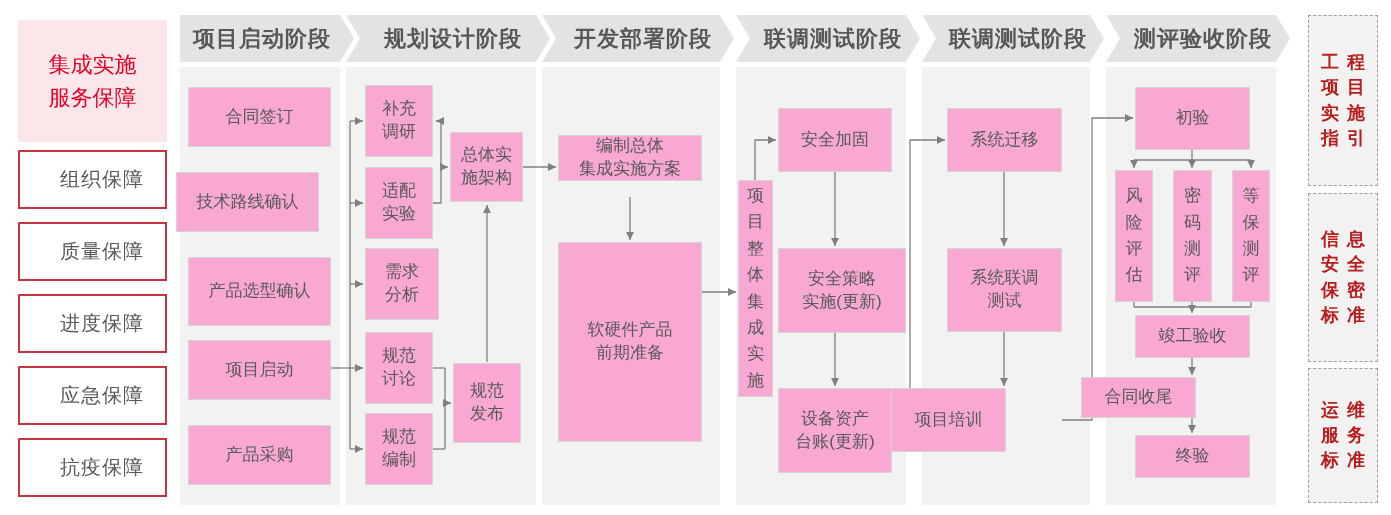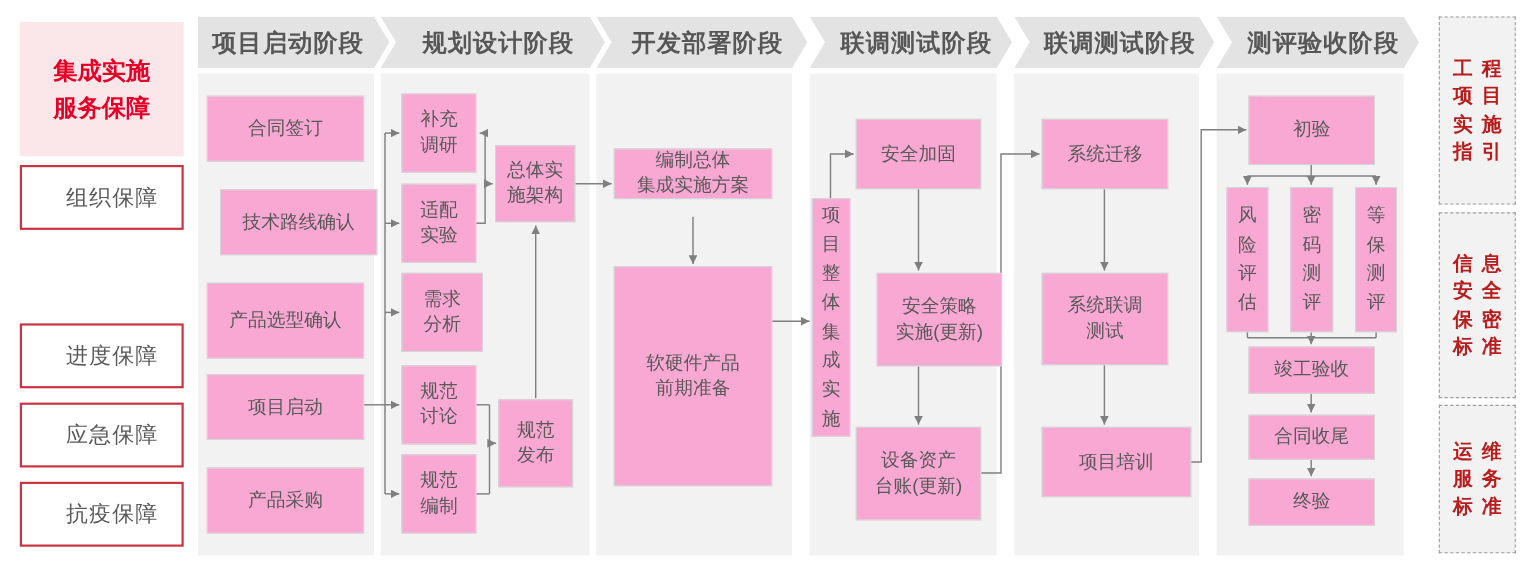--- a/index.html
+++ b/index.html
@@ -14,21 +14,21 @@
   }
   html,body{margin:0;padding:0;background:#ffffff;}
   body{font-family:"Liberation Sans","DejaVu Sans",sans-serif;}
   .stage{position:relative;width:1391px;height:515px;background:#fff;overflow:hidden;}
 
   
   .pink-box{
     position:absolute;left:18px;top:20px;width:149px;height:122px;
     background:var(--accent-red-bg);
     display:flex;align-items:center;justify-content:center;text-align:center;
-    white-space:pre-line;font-weight:bold;font-size:22px;line-height:1.5;
+    white-space:pre-line;font-weight:normal;font-size:22px;line-height:1.5;
     color:var(--accent-red);
   }
   .side-box{
     position:absolute;left:18px;width:149px;height:59px;
     background:#fff;border:2px solid var(--accent-red-border);box-sizing:border-box;
     display:flex;align-items:center;justify-content:center;
     font-size:20px;color:var(--text-gray);letter-spacing:1px;padding-left:19px;
   }
 
   
@@ -64,20 +64,21 @@
   svg.connectors{position:absolute;left:0;top:0;pointer-events:none;}
 </style>
 </head>
 <body>
 
 <div class="stage">
 
   <div class="pink-box">集成实施
 服务保障</div>
   <div class="side-box" style="top:150px">组织保障</div>
+  <div class="side-box" style="top:222px">质量保障</div>
   <div class="side-box" style="top:294px">进度保障</div>
   <div class="side-box" style="top:366px">应急保障</div>
   <div class="side-box" style="top:438px">抗疫保障</div>
 
   <div class="banner first" style="left:180px;width:174px">项目启动阶段</div>
   <div class="banner notch" style="left:346px;width:204px">规划设计阶段</div>
   <div class="banner notch" style="left:542px;width:192px">开发部署阶段</div>
   <div class="banner notch" style="left:736px;width:184px">联调测试阶段</div>
   <div class="banner notch" style="left:922px;width:182px">联调测试阶段</div>
   <div class="banner notch" style="left:1106px;width:184px">测评验收阶段</div>
@@ -141,21 +142,21 @@
       <path d="M1192,302 V307"></path>
       <path d="M1251,302 V307"></path>
       <path d="M1134,307 H1251"></path>
       <path d="M1192,307 V313" marker-end="url(#arr)"></path>
       <path d="M1192,358 V375" marker-end="url(#arr)"></path>
       <path d="M1192,418 V433" marker-end="url(#arr)"></path>
     </g>
   </svg>
 
   <div class="node" style="left:188px;top:87px;width:143px;height:60px">合同签订</div>
-  <div class="node" style="left:200px;top:172px;width:143px;height:60px">技术路线确认</div>
+  <div class="node" style="left:176px;top:172px;width:143px;height:60px">技术路线确认</div>
   <div class="node" style="left:188px;top:257px;width:143px;height:69px">产品选型确认</div>
   <div class="node" style="left:188px;top:340px;width:143px;height:60px">项目启动</div>
   <div class="node" style="left:188px;top:425px;width:143px;height:60px">产品采购</div>
 
   <div class="node" style="left:365px;top:85px;width:68px;height:72px">补充
 调研</div>
   <div class="node" style="left:365px;top:167px;width:68px;height:72px">适配
 实验</div>
   <div class="node" style="left:365px;top:248px;width:74px;height:72px">需求
 分析</div>
@@ -175,45 +176,45 @@
 
   <div class="node v" style="left:738px;top:180px;width:35px;height:217px">项
 目
 整
 体
 集
 成
 实
 施</div>
   <div class="node" style="left:778px;top:108px;width:114px;height:64px">安全加固</div>
-  <div class="node" style="left:797px;top:248px;width:114px;height:85px">安全策略
+  <div class="node" style="left:778px;top:248px;width:128px;height:85px">安全策略
 实施(更新)</div>
   <div class="node" style="left:778px;top:388px;width:114px;height:85px">设备资产
 台账(更新)</div>
 
   <div class="node" style="left:947px;top:108px;width:115px;height:64px">系统迁移</div>
   <div class="node" style="left:947px;top:248px;width:115px;height:84px">系统联调
 测试</div>
-  <div class="node" style="left:947px;top:388px;width:136px;height:64px">项目培训</div>
+  <div class="node" style="left:891px;top:388px;width:115px;height:64px">项目培训</div>
 
   <div class="node" style="left:1135px;top:87px;width:115px;height:63px">初验</div>
   <div class="node v" style="left:1115px;top:170px;width:38px;height:132px">风
 险
 评
 估</div>
   <div class="node v" style="left:1173px;top:170px;width:39px;height:132px">密
 码
 测
 评</div>
   <div class="node v" style="left:1232px;top:170px;width:38px;height:132px">等
 保
 测
 评</div>
   <div class="node" style="left:1135px;top:315px;width:115px;height:43px">竣工验收</div>
-  <div class="node" style="left:1135px;top:377px;width:115px;height:41px">合同收尾</div>
+  <div class="node" style="left:1081px;top:377px;width:115px;height:41px">合同收尾</div>
   <div class="node" style="left:1135px;top:435px;width:115px;height:43px">终验</div>
 
   <div class="dashed" style="top:15px;height:171px">工程
 项目
 实施
 指引</div>
   <div class="dashed" style="top:193px;height:169px">信息
 安全
 保密
 标准</div>

